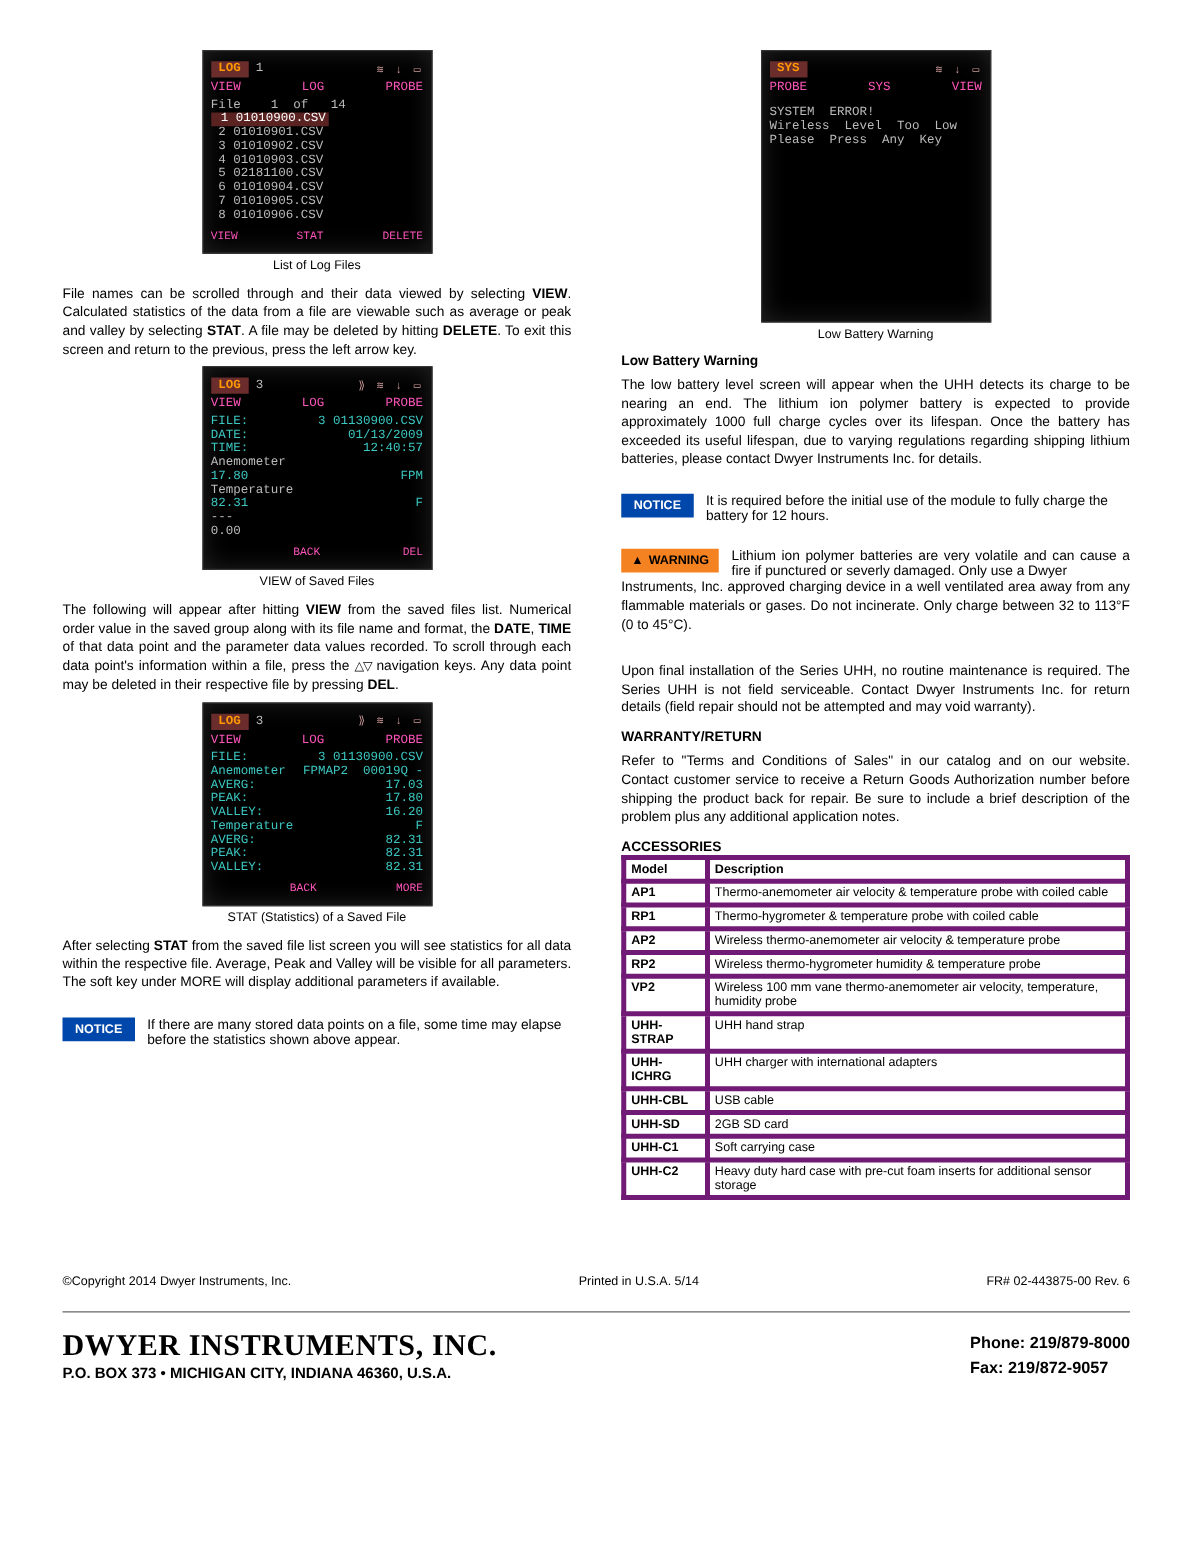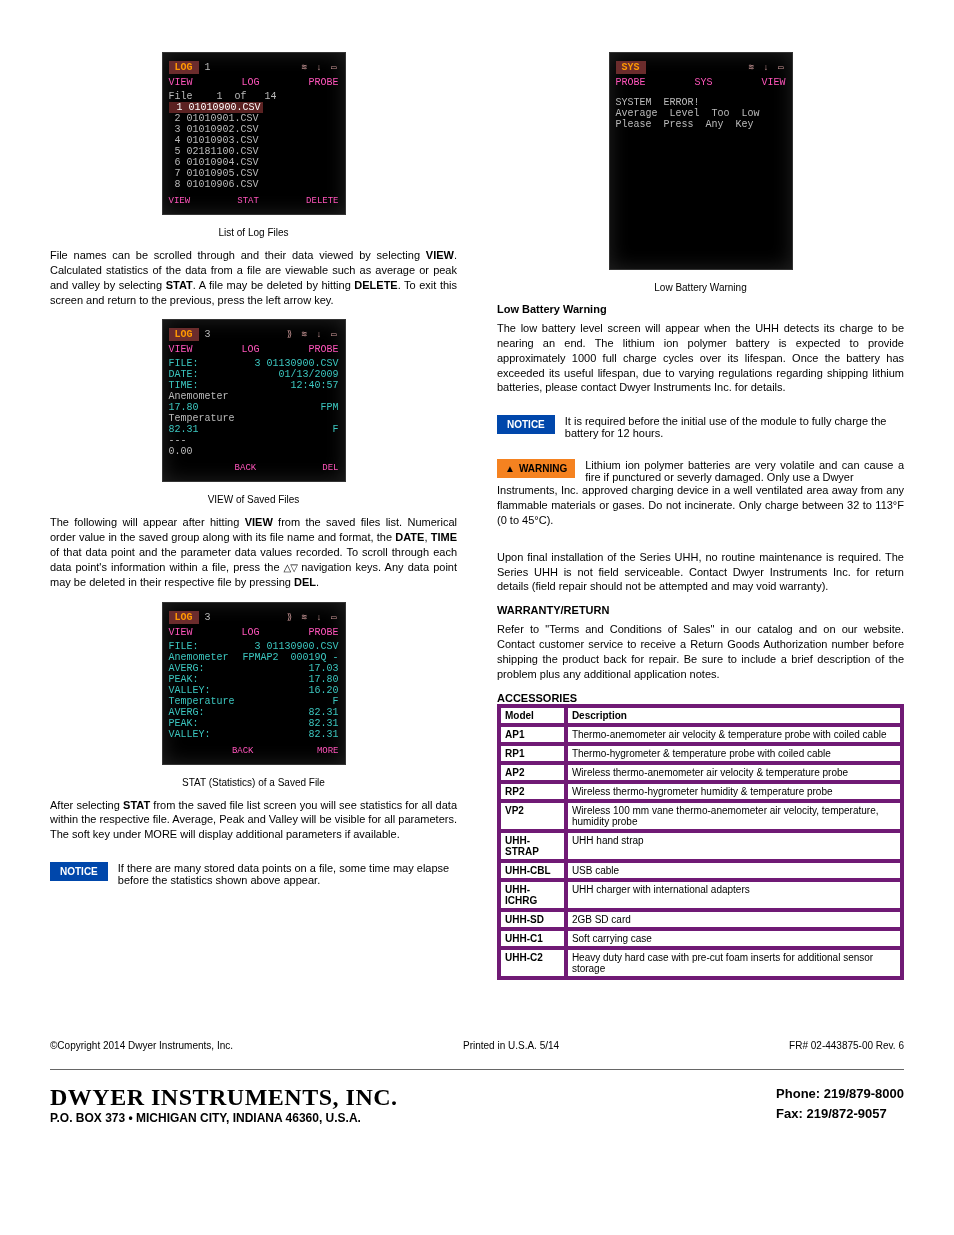--- a/index.html
+++ b/index.html
@@ -16,21 +16,21 @@
     gap: 40px;
   }
   .col {
     flex: 1;
     width: 50%;
   }
   .device-screen {
     background: #000;
     color: #eee;
     width: 170px;
-    margin: 12px auto;
+    margin: 0 auto;
     padding: 8px 6px;
     font-family: "Courier New", monospace;
     font-size: 10px;
     border: 1px solid #333;
     box-shadow: inset 0 0 20px #222;
   }
   .device-screen .hdr {
     display:flex;
     align-items:center;
     margin-bottom:3px;
@@ -224,21 +224,21 @@
           <span class="icons">≋ ↓ ▭</span>
         </div>
       <div class="tabs">
           <span>PROBE</span>
           <span>SYS</span>
           <span>VIEW</span>
         </div>
       <div style="height:6px;"></div>
       <div class="line">SYSTEM  ERROR!</div>
       <div class="line"></div>
-      <div class="line">Average  Level  Too  Low</div>
+      <div class="line">Wireless  Level  Too  Low</div>
       <div class="line"></div>
       <div class="line">Please  Press  Any  Key</div>
     </div>
     <div class="caption">Low Battery Warning</div>
 
     <div class="section-title">Low Battery Warning</div>
     <p class="just">The low battery level screen will appear when the UHH detects its charge to be nearing an end. The lithium ion polymer battery is expected to provide approximately 1000 full charge cycles over its lifespan. Once the battery has exceeded its useful lifespan, due to varying regulations regarding shipping lithium batteries, please contact Dwyer Instruments Inc. for details.</p>
 
     <div class="notice-row">
       <div class="notice-badge">NOTICE</div>
@@ -284,26 +284,26 @@
           </tr>
           <tr>
             <td><b>VP2</b></td>
             <td class="just">Wireless 100 mm vane thermo-anemometer air velocity, temperature, humidity probe</td>
           </tr>
           <tr>
             <td><b>UHH-STRAP</b></td>
             <td class="just">UHH hand strap</td>
           </tr>
           <tr>
+            <td><b>UHH-ICHRG</b></td>
+            <td class="just">UHH charger with international adapters</td>
+          </tr>
+          <tr>
             <td><b>UHH-CBL</b></td>
             <td class="just">USB cable</td>
-          </tr>
-          <tr>
-            <td><b>UHH-ICHRG</b></td>
-            <td class="just">UHH charger with international adapters</td>
           </tr>
           <tr>
             <td><b>UHH-SD</b></td>
             <td class="just">2GB SD card</td>
           </tr>
           <tr>
             <td><b>UHH-C1</b></td>
             <td class="just">Soft carrying case</td>
           </tr>
           <tr>

